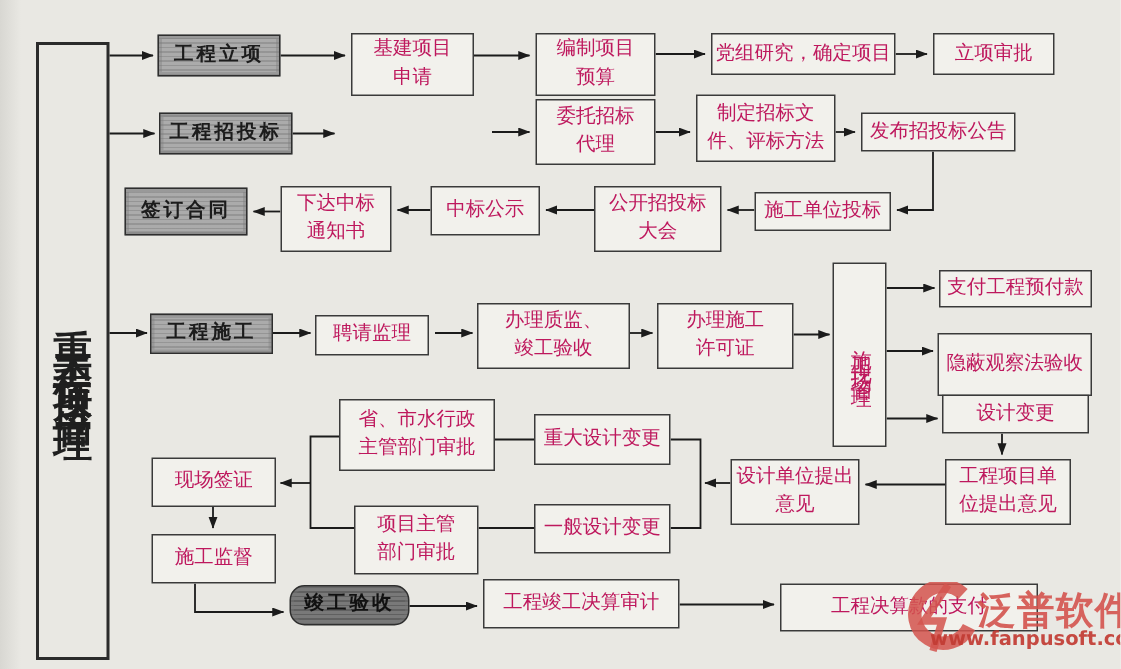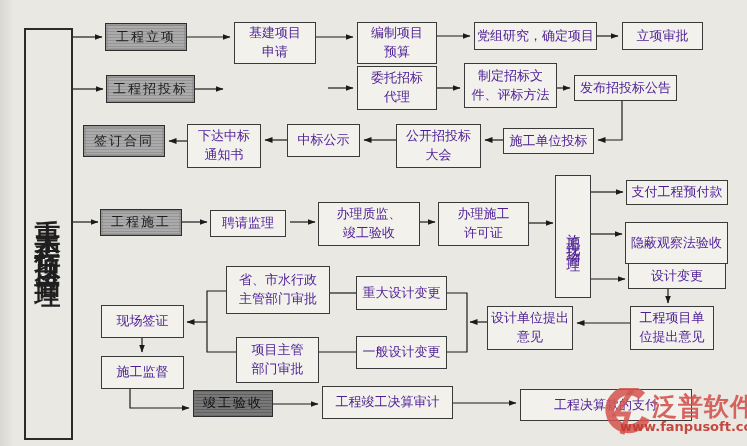--- a/index.html
+++ b/index.html
@@ -8,33 +8,35 @@
     position:relative;width:747px;height:446px;overflow:hidden;
     background:#e9e8e3;
     background-image:linear-gradient(90deg,#d8d7d2 0,#e9e8e3 14px),
                      linear-gradient(0deg,#e4e3de 0,#e9e8e3 12px);
   }
   #wires{position:absolute;left:0;top:0;width:747px;height:446px;}
   .node{
     position:absolute;box-sizing:border-box;
     border:1px solid #3a3a3a;background:#f2f1ec;
     display:flex;align-items:center;justify-content:center;
-    text-align:center;font-size:13px;line-height:1.45;color:#4c1d95;
+    text-align:center;font-size:13px;line-height:1.45;color:#be185d;
     padding:1px 6px;
   }
   .stage{
     background:#a6a6a6;
     background-image:repeating-linear-gradient(0deg,rgba(0,0,0,0.10) 0 1px,rgba(255,255,255,0.06) 1px 3px);
     border:1px solid #2e2e2e;color:#1c1c1c;letter-spacing:2px;
     box-shadow:inset 0 0 0 2px rgba(120,120,120,0.35);
+    font-weight:bold;
   }
   .stage.dark{
     background:#727272;
     background-image:repeating-linear-gradient(0deg,rgba(0,0,0,0.16) 0 1px,rgba(255,255,255,0.05) 1px 3px);
     color:#111;
+    border-radius:10px;
   }
   .vtext{
     writing-mode:vertical-rl;text-orientation:upright;
     padding:4px 0;
   }
   #main-frame{
     position:absolute;left:24px;top:28px;width:49px;height:412px;
     box-sizing:border-box;border:2px solid #2b2b2b;
     display:flex;align-items:center;justify-content:center;
   }

